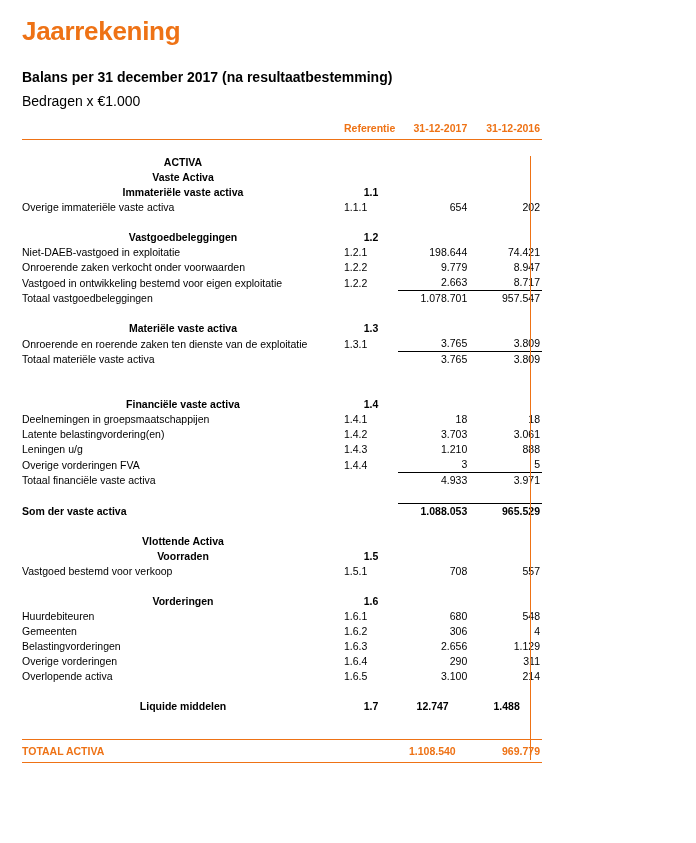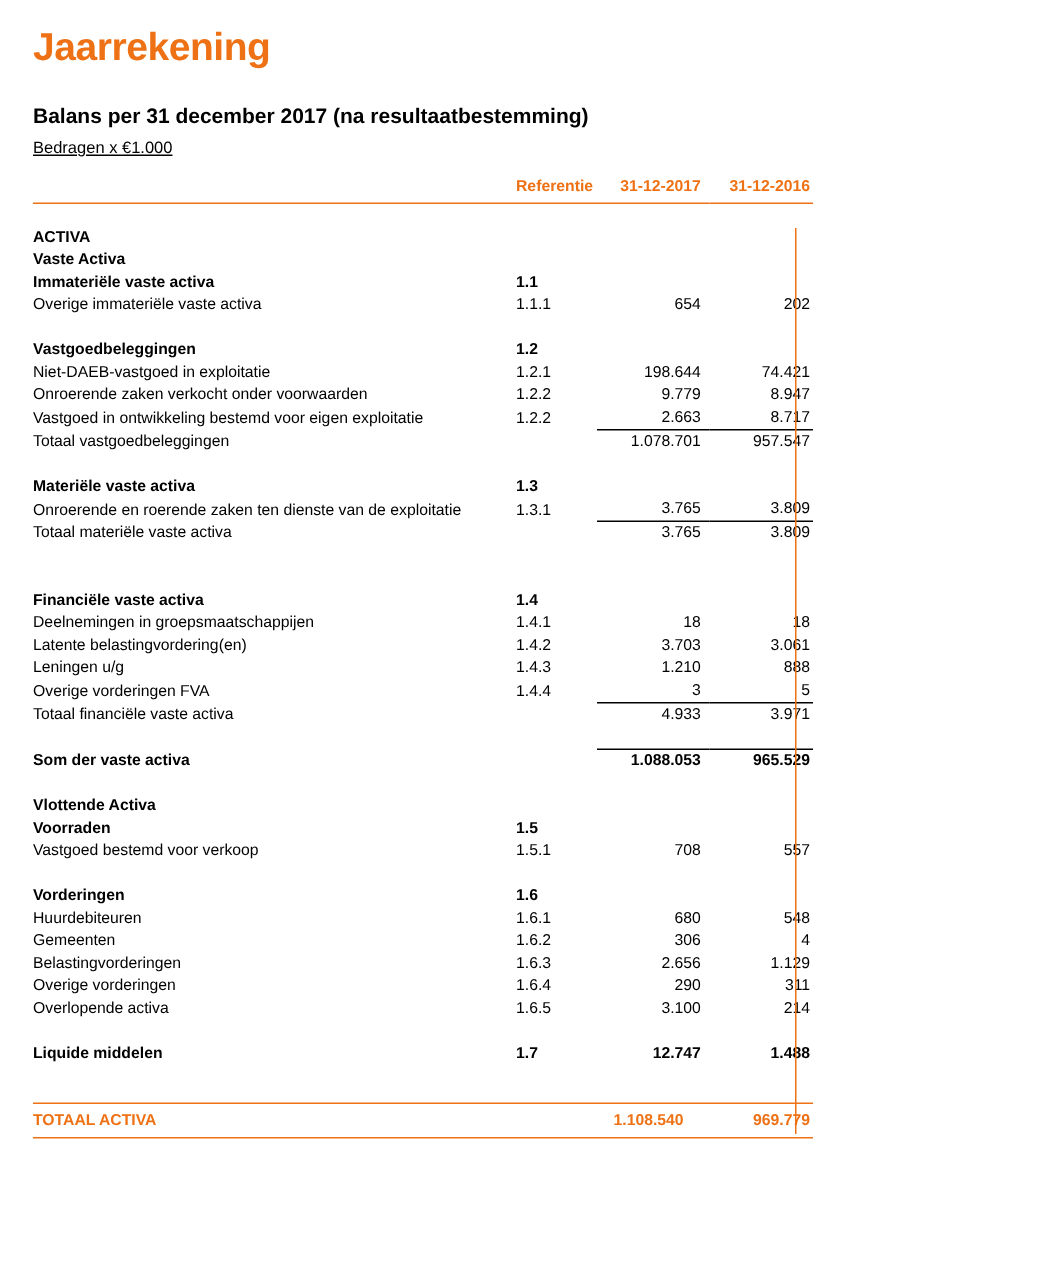--- a/index.html
+++ b/index.html
@@ -27,24 +27,23 @@
     margin: 6px 0 22px 0;
     letter-spacing: -0.3px;
   }
   .doc-subtitle {
     font-size: 14px;
     font-weight: bold;
     color: #000;
     margin: 0 0 8px 0;
   }
   .doc-units {
-    font-size: 11px;
+    font-size: 14px;
     color: #000;
     margin: 0 0 12px 0;
-    text-decoration: underline;
   }
   table.balans {
     width: 100%;
     border-collapse: collapse;
     font-size: 10.5px;
   }
   table.balans td {
     padding: 0;
     height: 15px;
     vertical-align: bottom;
@@ -62,21 +61,21 @@
     font-size: 10.5px;
     padding-bottom: 3px !important;
     height: 18px;
   }
   .head-row .c-ref { text-align: left; }
 
   .rule-top td {
     border-top: 1.6px solid #ee7215;
     height: 4px;
   }
-  .section-head td { font-weight: bold; }
+  .section-head td { font-weight: bold; text-align: center; }
   .bold td { font-weight: bold; }
   .spacer td { height: 10px; }
   .spacer-sm td { height: 6px; }
 
   
   .vline {
     position: absolute;
     left: 508px;
     width: 1px;
     background: #ee7215;

